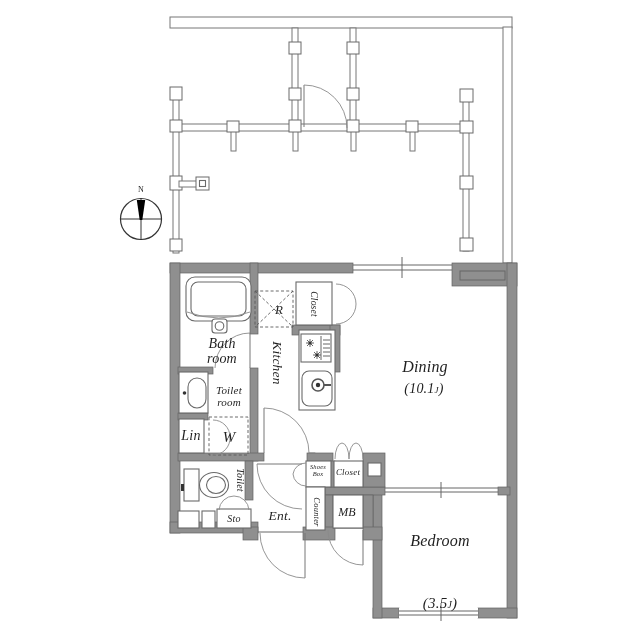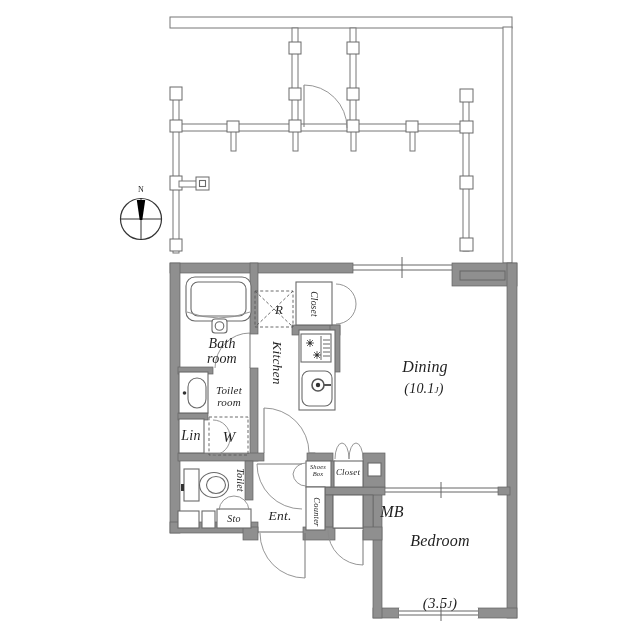--- a/index.html
+++ b/index.html
@@ -284,20 +284,20 @@
     <span>(10.1</span><span class="unit-sub">J</span><span>)</span>
   </div>
 
   <div class="lbl" style="left:280px;top:516px;font-size:13.5px;font-style:italic;">Ent.</div>
   <div class="lbl" style="left:318px;top:470px;font-size:6.5px;">
     <div>Shoes</div>
     <div>Box</div>
   </div>
   <div class="lbl" style="left:348px;top:473px;font-size:9px;">Closet</div>
   <div class="lbl vert" style="left:316px;top:512px;font-size:8.5px;">Counter</div>
-  <div class="lbl" style="left:347px;top:512px;font-size:16px;margin-left:45px;">MB</div>
+  <div class="lbl" style="left:347px;top:512px;font-size:12px;">MB</div>
 
   <div class="lbl" style="left:440px;top:541px;font-size:16px;">Bedroom</div>
   <div class="lbl" style="left:440px;top:564px;font-size:15px;margin-top:39px;">
     <span>(3.5</span><span class="unit-sub">J</span><span>)</span>
   </div>
 
 </div>
 
 </body></html>

